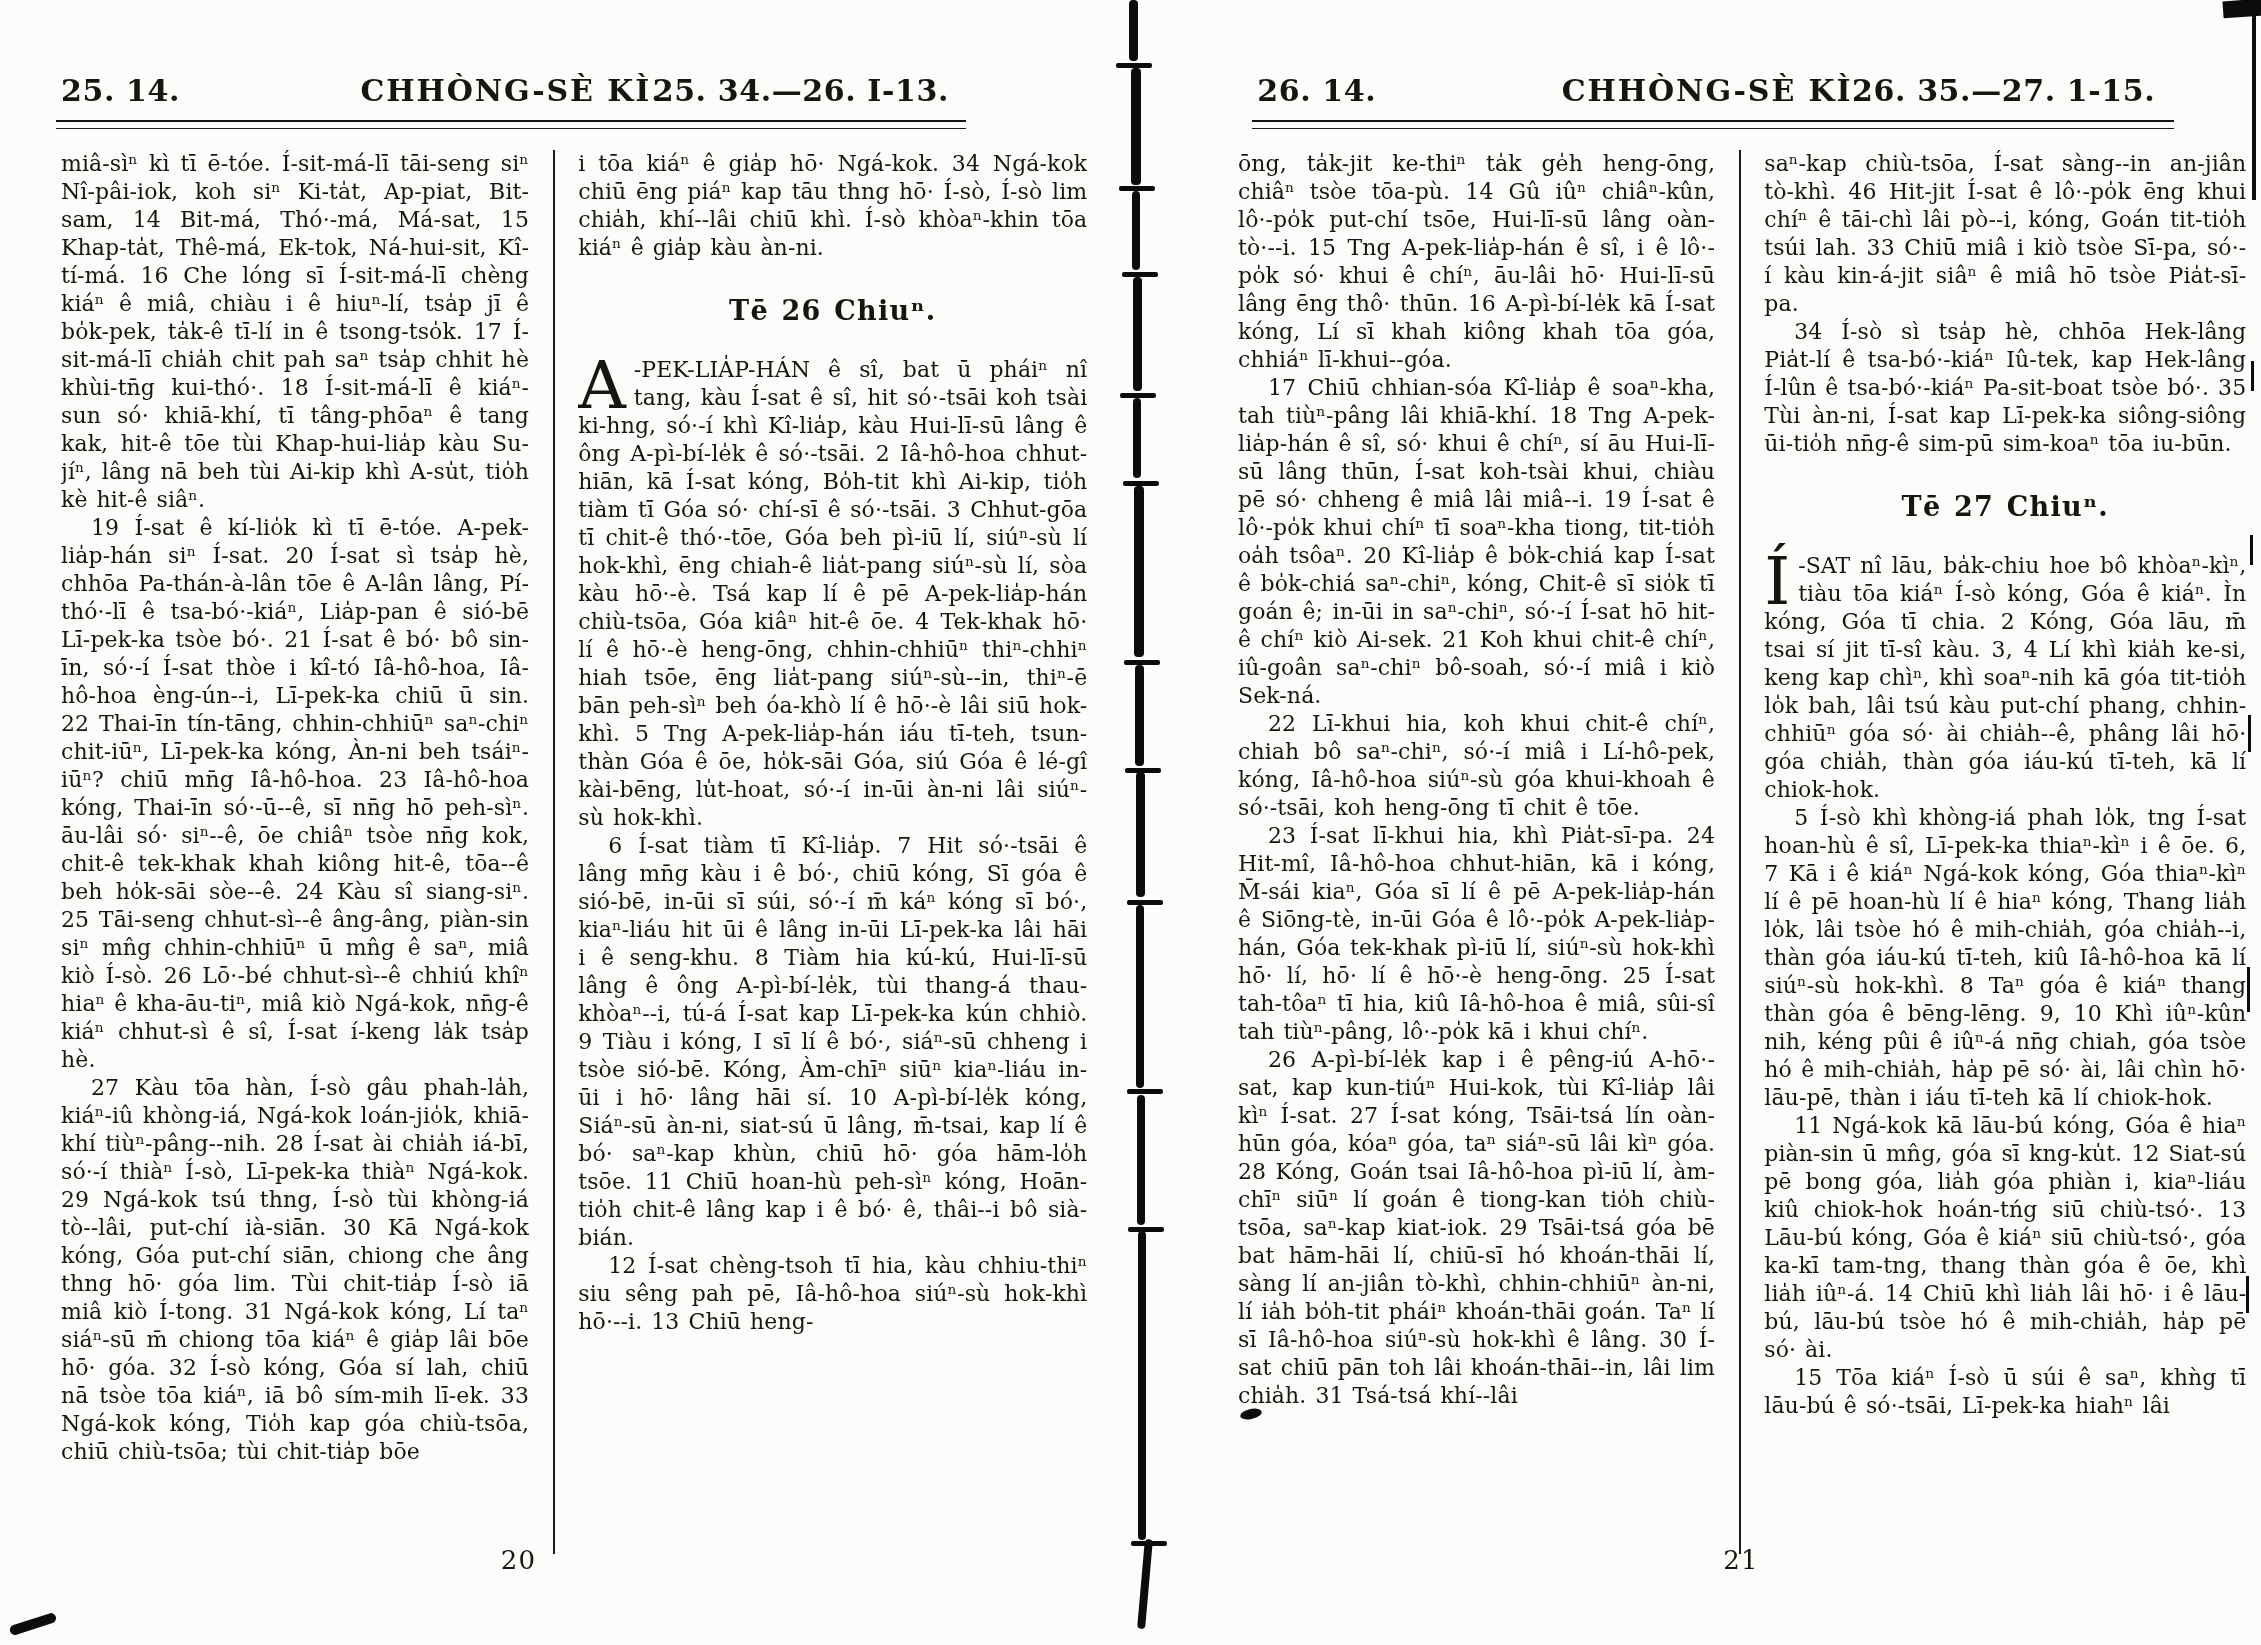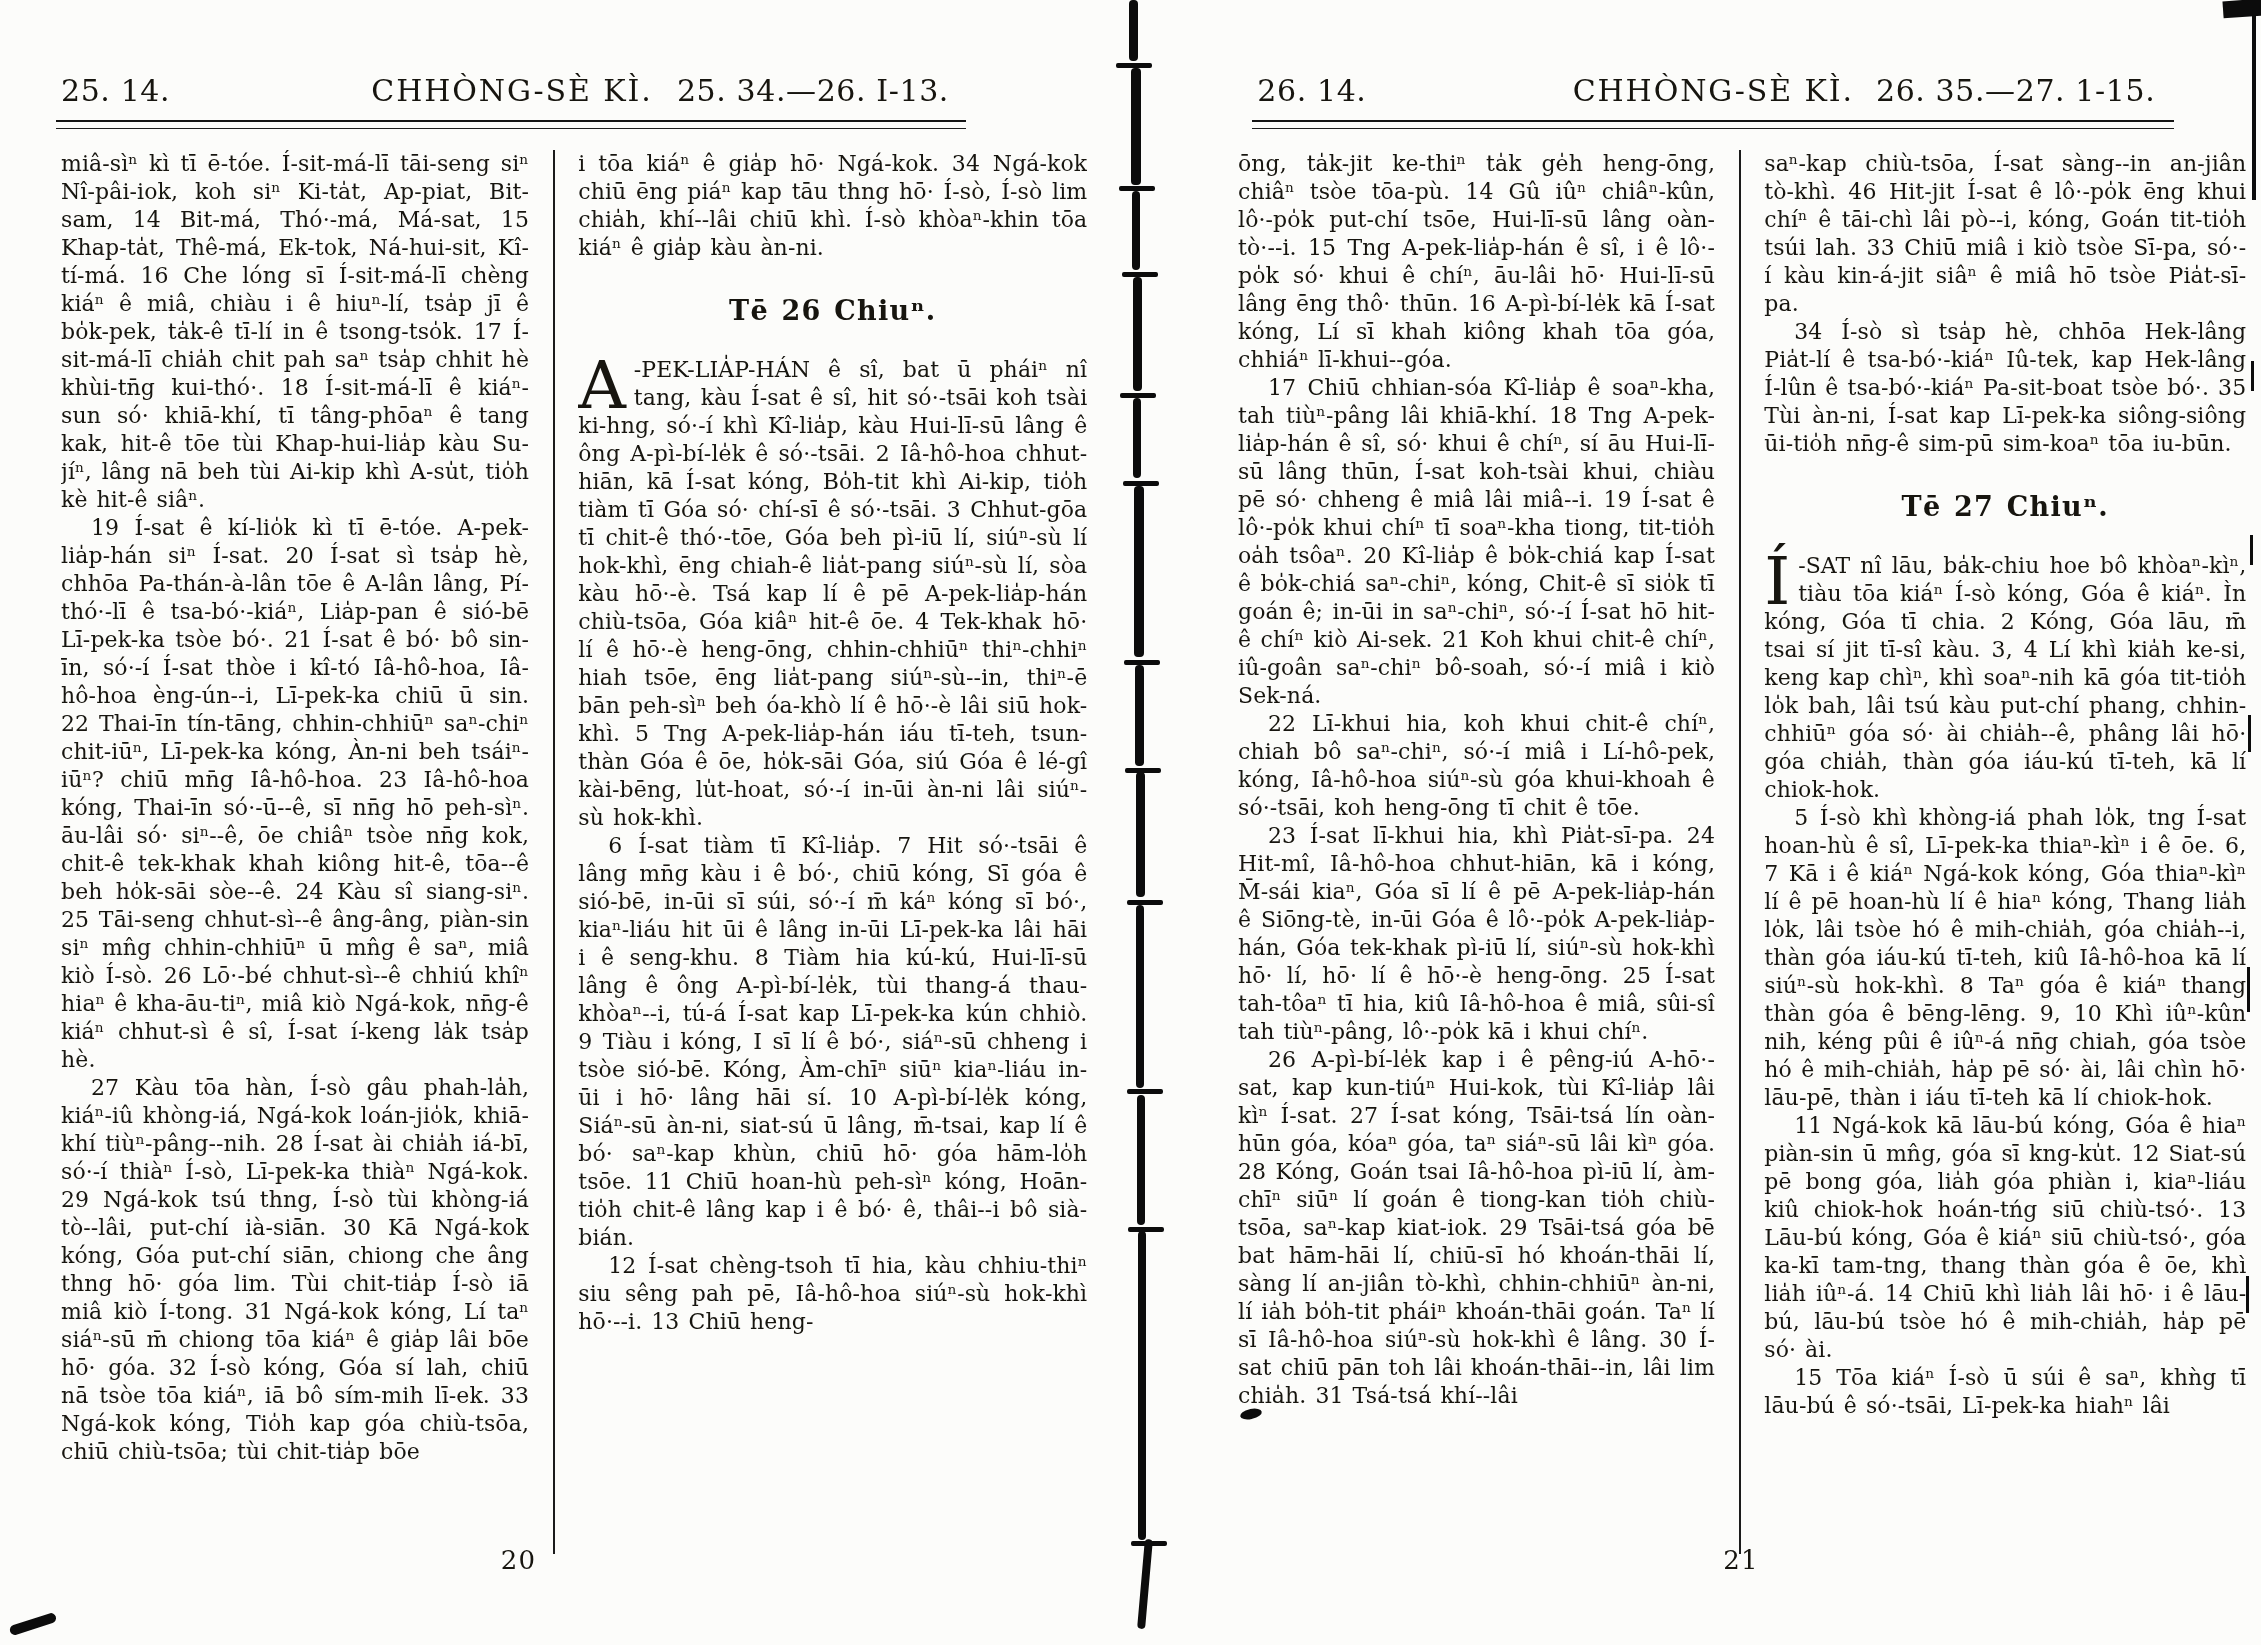--- a/index.html
+++ b/index.html
@@ -9,21 +9,21 @@
     font-family:"DejaVu Serif","Liberation Serif",serif;
     color:#17150f;
   }
   .page { position:absolute; top:68px; }
   .page-left  { left:61px;  width:999px; }
   .page-right { left:1238px; width:989px; }
 
   .hdr-row { position:absolute; top:5.2px; height:41px; }
   .page-left  .hdr-row { left:0;  width:902px; }
   .page-right .hdr-row { left:19.3px; width:912px; }
-  .hdr { position:absolute; top:0; font-size:30px; font-weight:normal; white-space:nowrap; letter-spacing:0.6px; }
+  .hdr { position:absolute; top:0; font-size:30px; font-weight:bold; white-space:nowrap; letter-spacing:0.6px; }
   .hdr-left  { left:0; }
   .hdr-title { left:0; right:0; text-align:center; letter-spacing:1.9px; }
   .hdr-right { right:14px; }
 
   .dbl-rule { position:absolute; top:52px; height:6.4px;
     border-top:2.6px solid #141414; border-bottom:1.9px solid #1c1c1c; }
   .page-left  .dbl-rule { left:-5.2px;  width:910px; }
   .page-right .dbl-rule { left:14px; width:922px; }
 
   .cols { position:absolute; top:82px; left:0; display:flex;gap:16px; }

